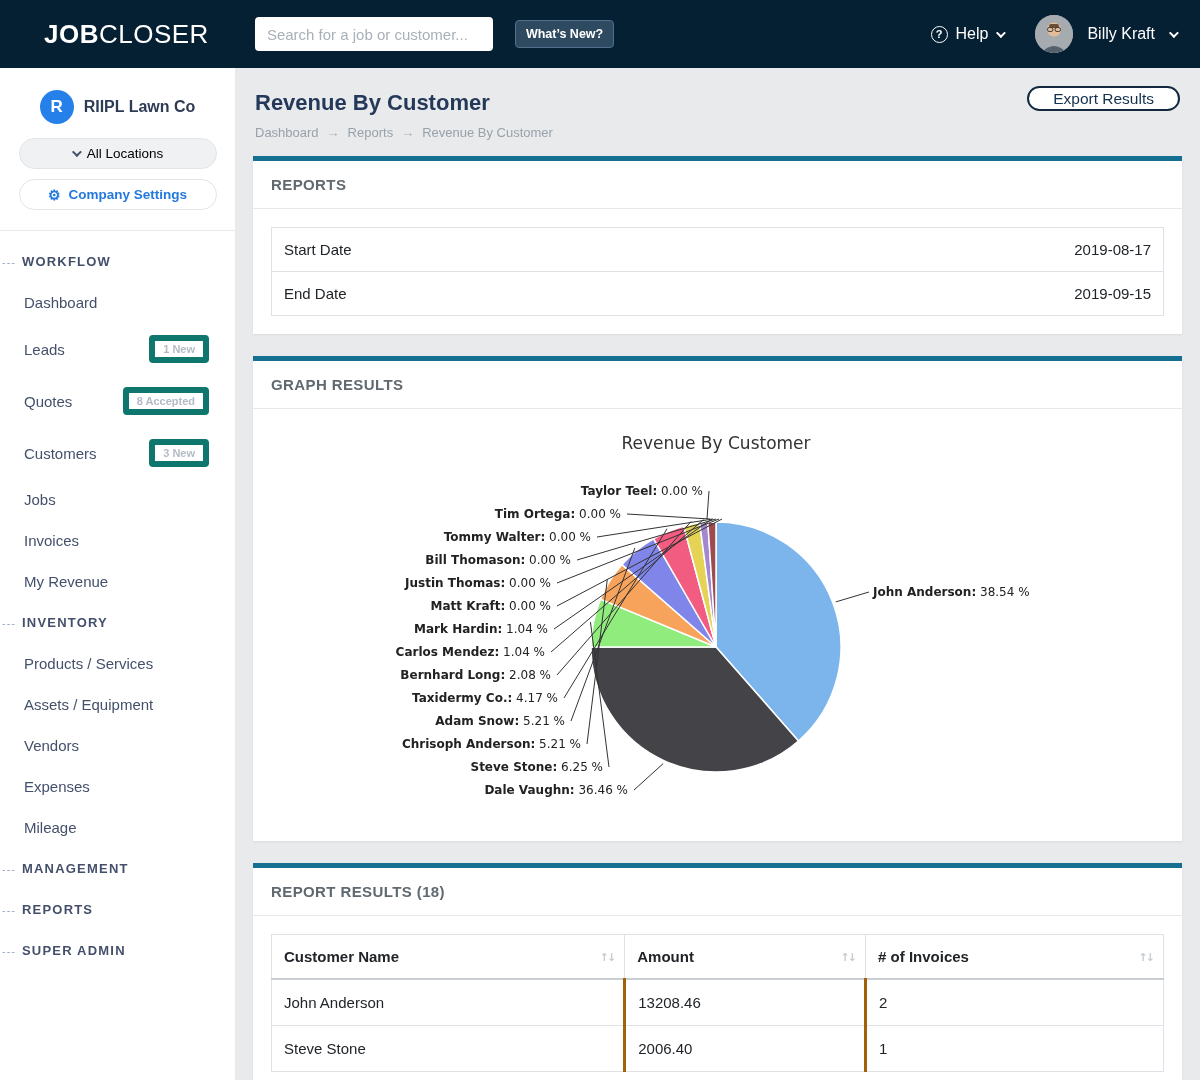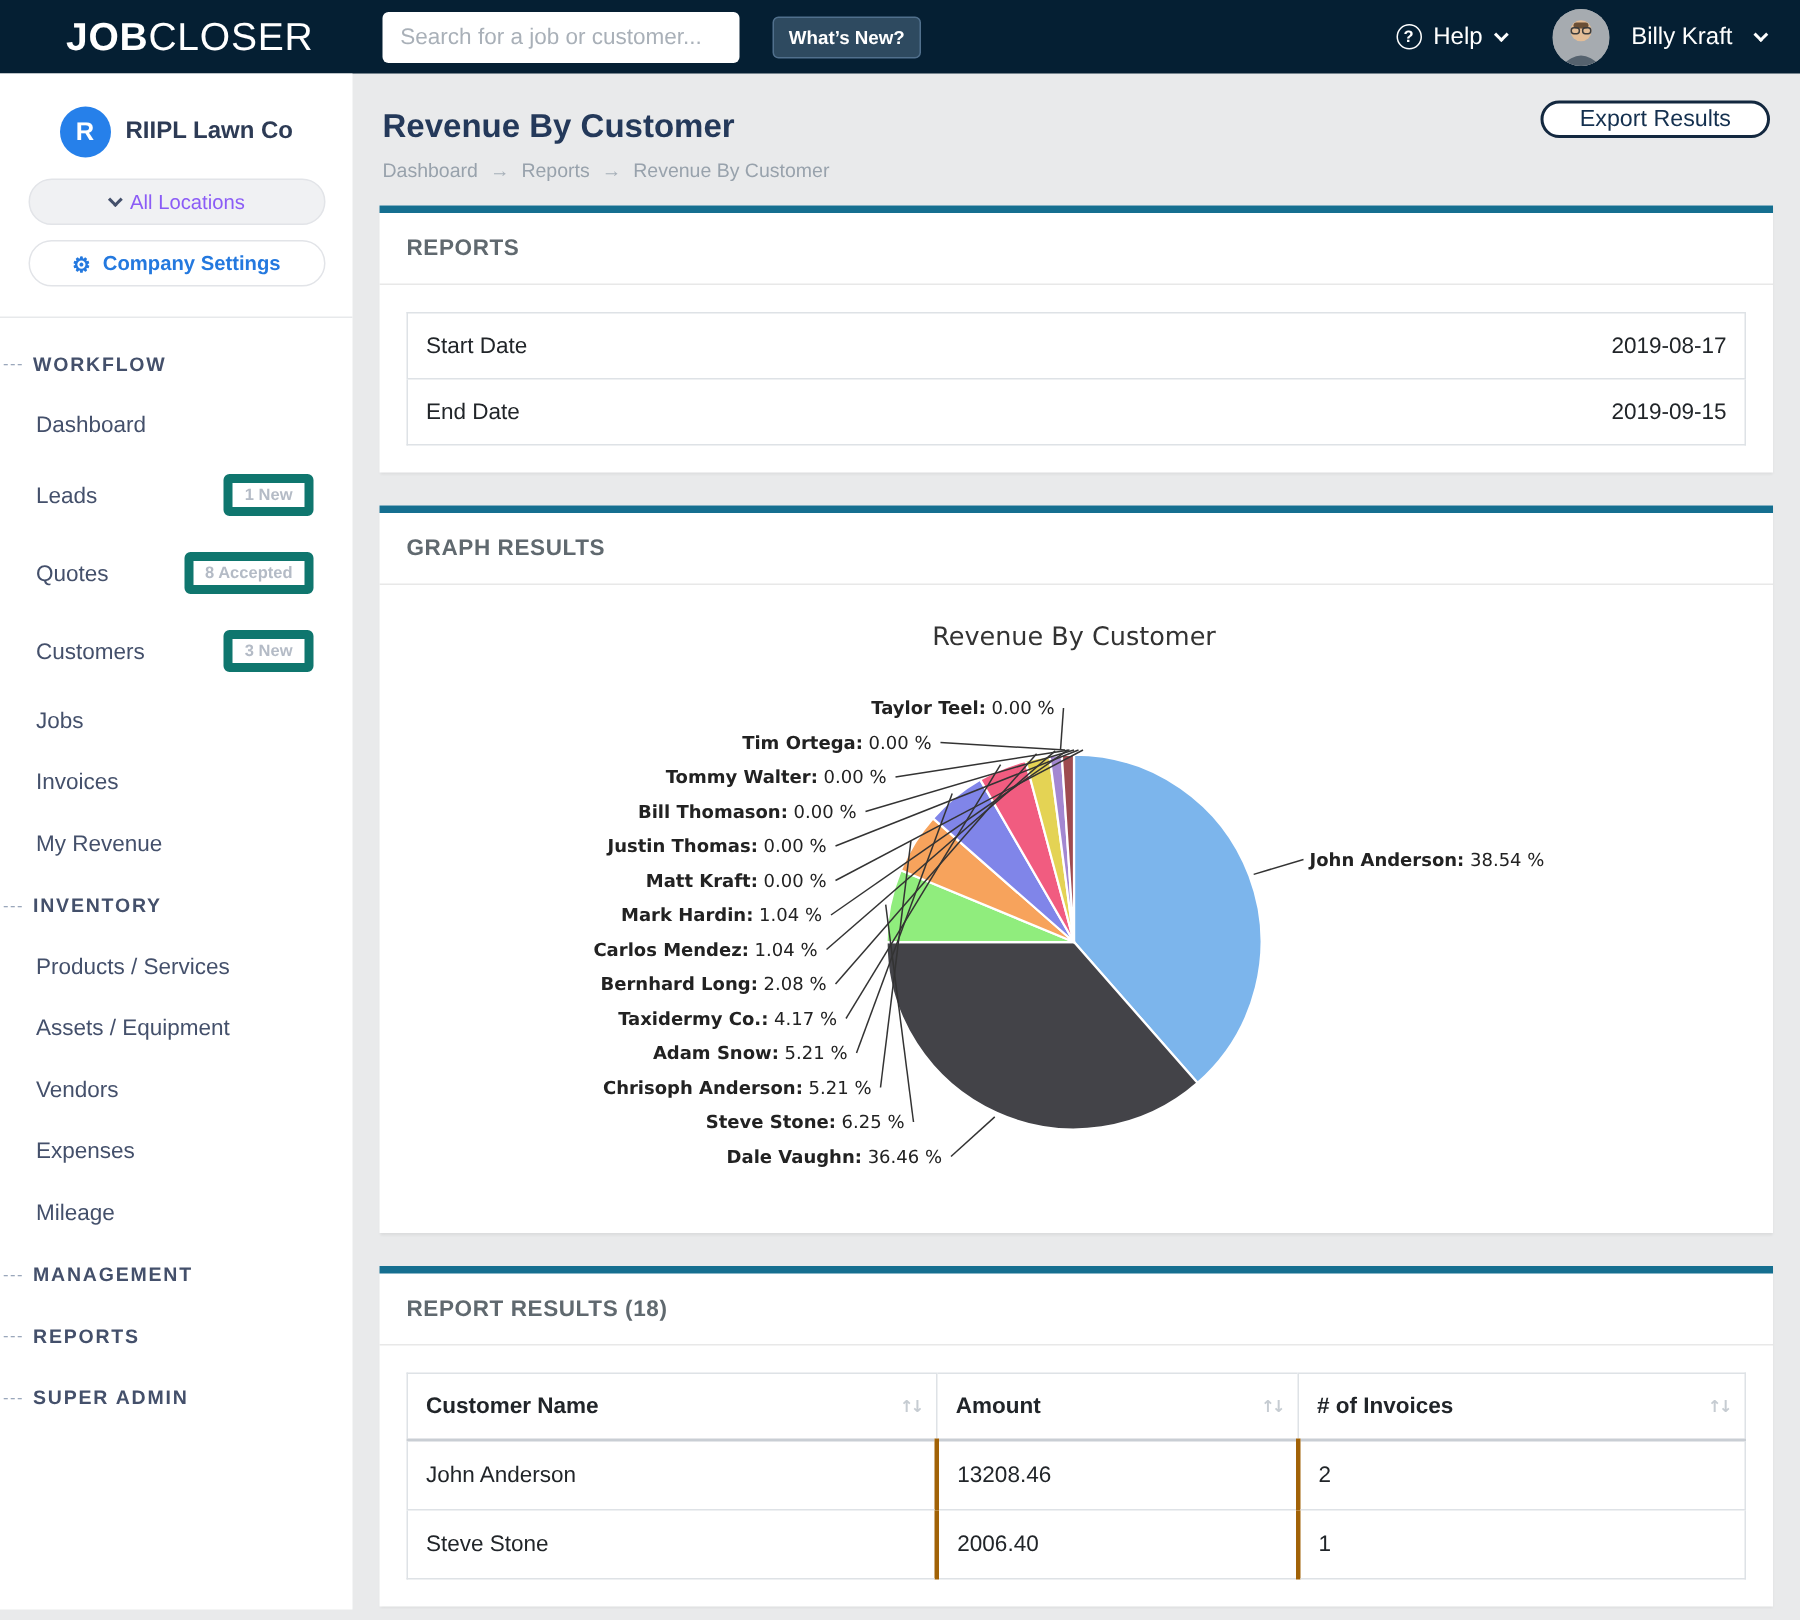--- a/index.html
+++ b/index.html
@@ -1,20 +1,20 @@
 <!DOCTYPE html>
 <html><head>
 <meta charset="utf-8">
 <style>
   * { margin:0; padding:0; box-sizing:border-box; }
   html,body { width:1200px; height:1080px; overflow:hidden; background:#e9eaeb;
               font-family:"Liberation Sans", sans-serif; }
 
   
-  .topbar { height:49px; background:#04202f; background:#051f33; display:flex; align-items:center;
+  .topbar { height:68px; background:#04202f; background:#051f33; display:flex; align-items:center;
             padding:0 24px 0 44px; color:#fff; }
   .logo { font-size:26px; letter-spacing:.5px; white-space:nowrap; }
   .logo b { font-weight:800; }
   .logo span.light { font-weight:300; }
   .search-box { margin-left:46px; }
   .search-box input { width:238px; height:34px; border:none; border-radius:4px; padding:12px 12px;
             font-size:15px; font-family:"Liberation Sans",sans-serif; color:#333; outline:none; }
   .search-box input::placeholder { color:#a9b0b8; }
   .whatsnew { margin-left:22px; background:#2e4a60; border:1px solid #51708d; color:#fff;
             font-weight:bold; font-size:12.5px; padding:6px 10px; border-radius:4px; cursor:pointer;
@@ -35,21 +35,21 @@
   .main { flex:1; padding:0 18px; overflow:hidden; }
 
   
   .side-company { padding:16px 16px 20px; border-bottom:1px solid #e7e9eb; }
   .co-row { display:flex; align-items:center; justify-content:center; gap:10px; padding:6px 0 14px; }
   .co-logo { width:34px; height:34px; border-radius:50%; background:#2680ea; color:#fff; font-weight:bold;
              font-size:17px; display:flex; align-items:center; justify-content:center; }
   .co-name { font-size:16px; font-weight:600; color:#2d3b55; }
   .pill { width:198px; margin:0 auto; height:31px; border-radius:16px; display:flex; align-items:center;
           justify-content:center; gap:8px; font-size:13.5px; cursor:pointer; }
-  .pill.locations { background:#f0f1f3; border:1px solid #e2e4e8; color:#8b5cf6; margin-bottom:10px; }
+  .pill.locations { background:#f0f1f3; border:1px solid #e2e4e8; color:#000000; margin-bottom:10px; }
   .pill.settings { background:#fff; border:1px solid #e2e4e8; color:#2479df; font-weight:600; }
   .gear { font-size:14px; line-height:1; }
   .nav { padding-top:10px; }
   .nav-section-h { display:flex; align-items:center; padding:13px 0; color:#44506b; }
   .dashes { width:22px; text-align:left; font-size:11px; letter-spacing:1px; color:#9aa7bb; padding-left:2px; }
   .nav-section-label { font-size:13px; font-weight:bold; letter-spacing:1.2px; }
   .nav-item { display:flex; align-items:center; padding:12px 0 12px 24px; font-size:15px; color:#44506b; cursor:pointer; }
   .badge { margin-left:auto; margin-right:26px; font-size:11px; font-weight:bold; color:#b4bbc6;
            border:6px solid #0f766e; border-radius:4px; padding:2px 8px; background:#fff; }
 

